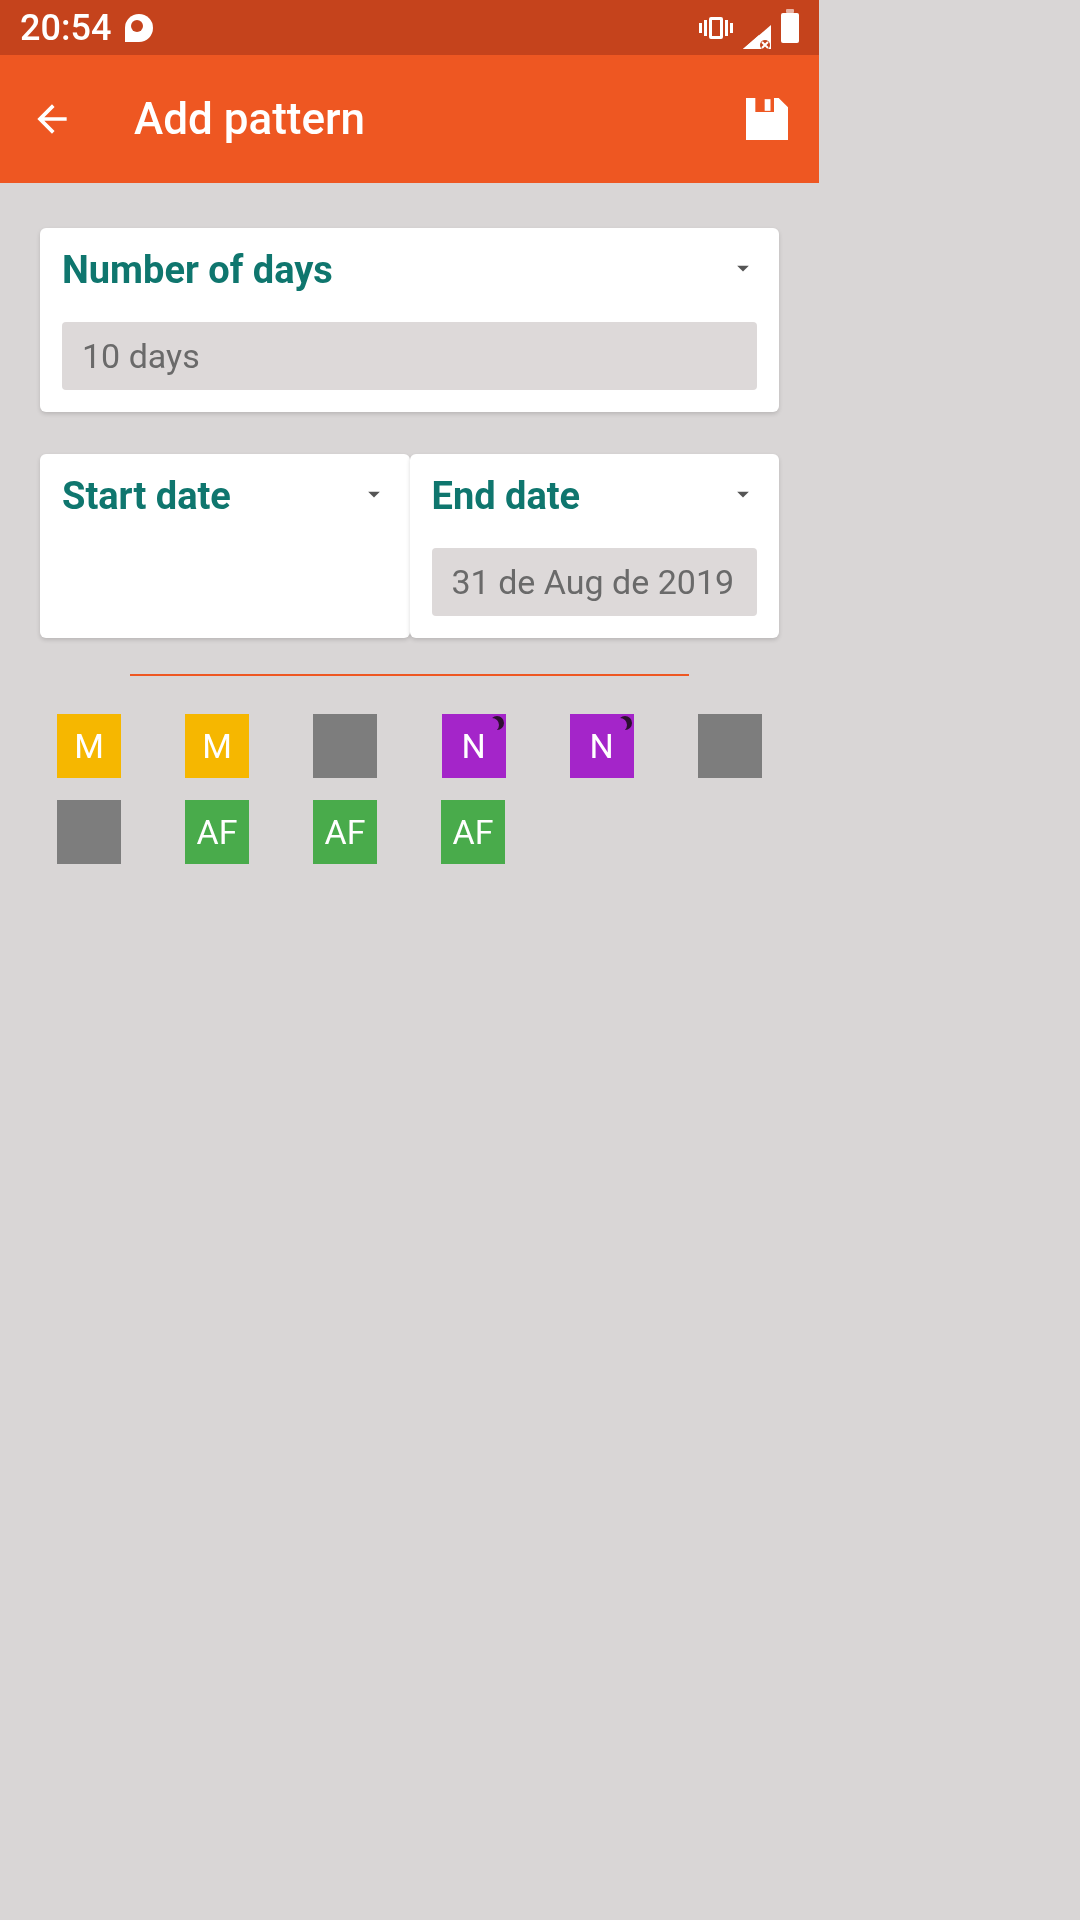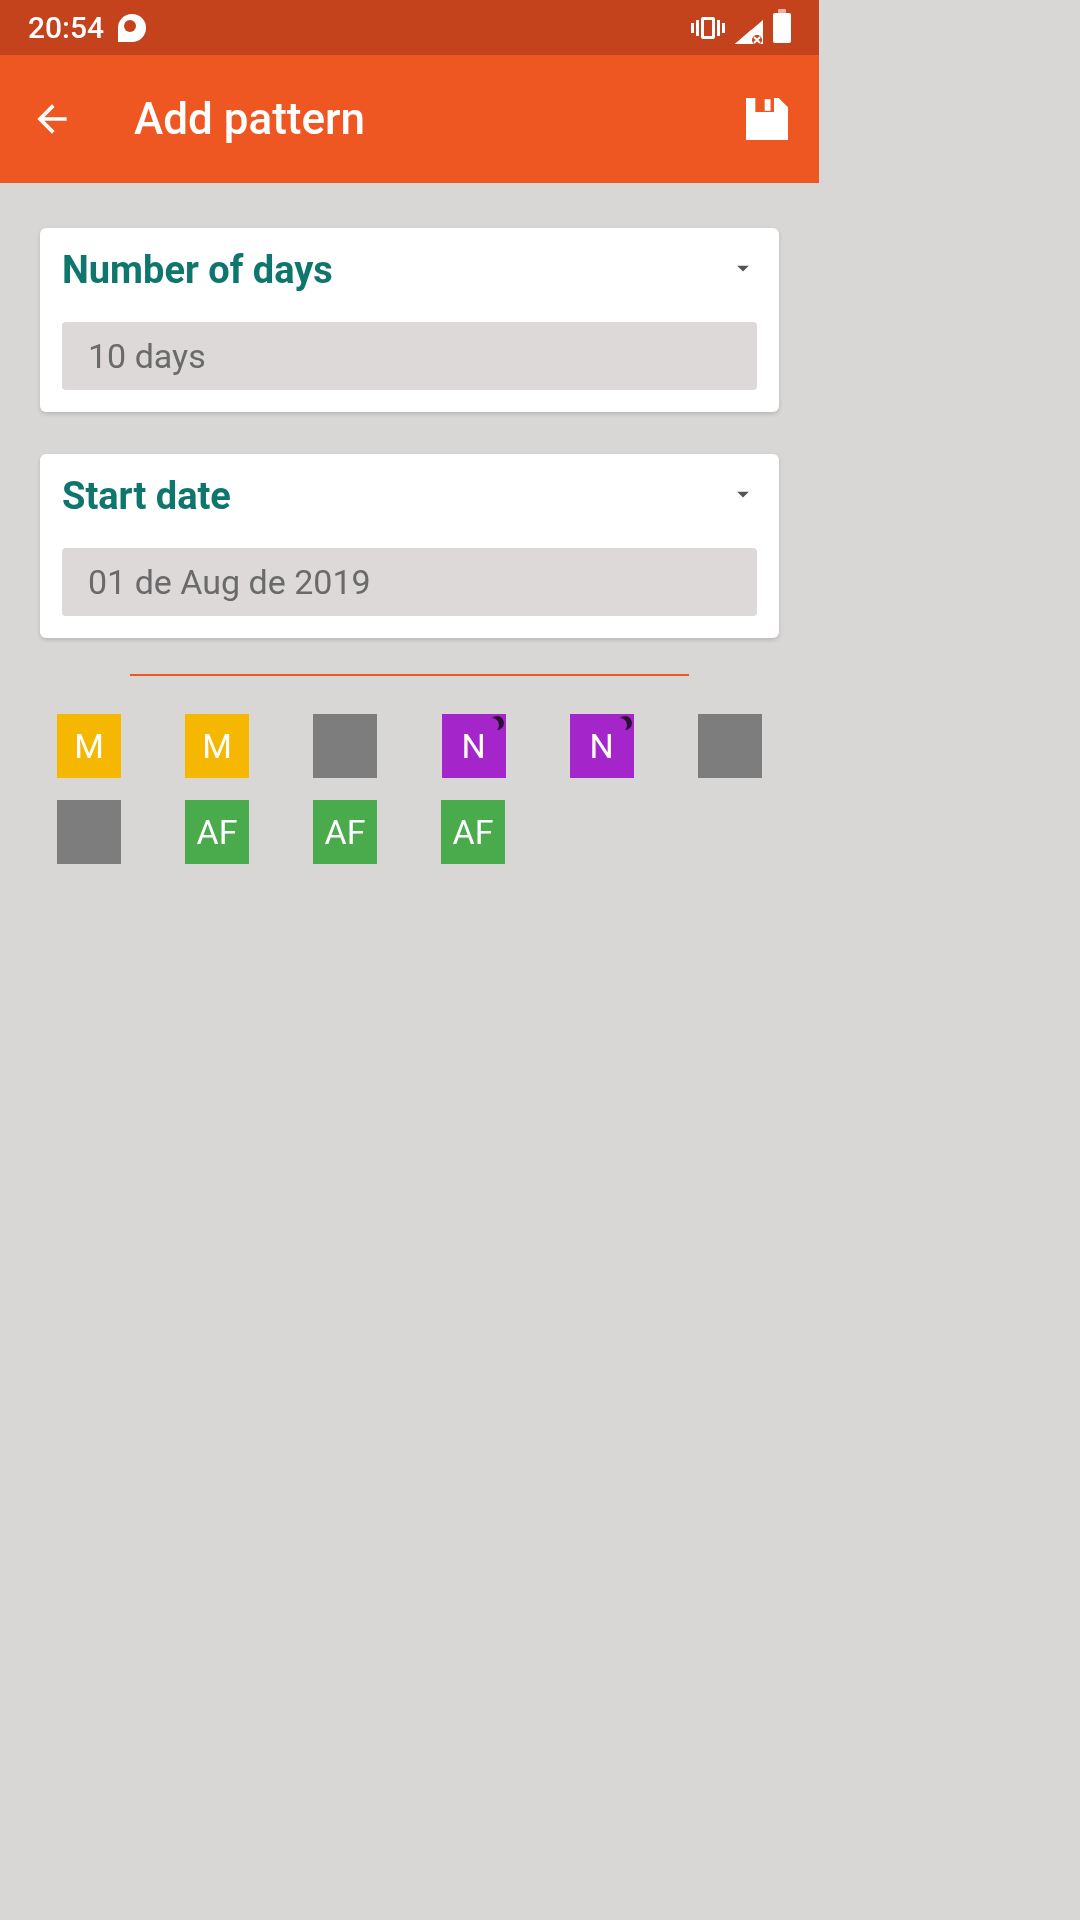--- a/index.html
+++ b/index.html
@@ -10,22 +10,22 @@
     overflow: hidden;
   }
 
   
   .status-bar {
     height: 55px;
     background: #c5431c;
     color: #fff;
     display: flex;
     align-items: center;
-    padding: 0 28px;
-    font-size: 30px;
+    padding: 0 20px;
+    font-size: 36px;
     font-weight: 500;
   }
   .status-left { display: flex; align-items: center; gap: 14px; }
   .status-right { margin-left: auto; display: flex; align-items: center; gap: 10px; }
   .p-logo {
     width: 28px; height: 28px;
     background: #fff;
     border-radius: 50% 50% 50% 0;
     position: relative;
   }
@@ -92,21 +92,21 @@
     color:#0f766e;
     font-size:38px;
     font-weight:700;
   }
   .dropdown-icon svg { width:28px; height:28px; }
 
   .value-box {
     margin-top:30px;
     background:#ddd9d9;
     border-radius:4px;
-    padding: 14px 26px;
+    padding: 14px 20px;
     color:#6a6a6a;
     font-size:34px;
   }
 
   .date-row {
     display:flex;
     margin-top: 42px;
     margin-bottom: 30px;
   }
   .date-row .card { flex:1; }
@@ -204,23 +204,33 @@
   <div class="date-row">
     <div class="card">
       <div class="card-header">
         <div class="card-label">Start date</div>
         <span class="dropdown-icon">
           <svg viewBox="0 0 24 24">
               <path d="M7 10l5 5 5-5z" fill="#555"></path>
             </svg>
         </span>
       </div>
-      <div class="value-box">01 de Aug de 2019</div>
     </div>
 
+    <div class="card">
+      <div class="card-header">
+        <div class="card-label">End date</div>
+        <span class="dropdown-icon">
+          <svg viewBox="0 0 24 24">
+              <path d="M7 10l5 5 5-5z" fill="#555"></path>
+            </svg>
+        </span>
+      </div>
+      <div class="value-box">31 de Aug de 2019</div>
+    </div>
   </div>
 
   <div class="divider"></div>
 
   <div class="pattern-grid">
     <div class="pattern-row" id="row1">
         <div class="cell" style="background: rgb(246, 183, 0);">M</div>
         <div class="cell" style="background: rgb(246, 183, 0);">M</div>
         <div class="cell" style="background: rgb(125, 125, 125);"></div>
         <div class="cell moon" style="background: rgb(164, 37, 201);">N</div>

